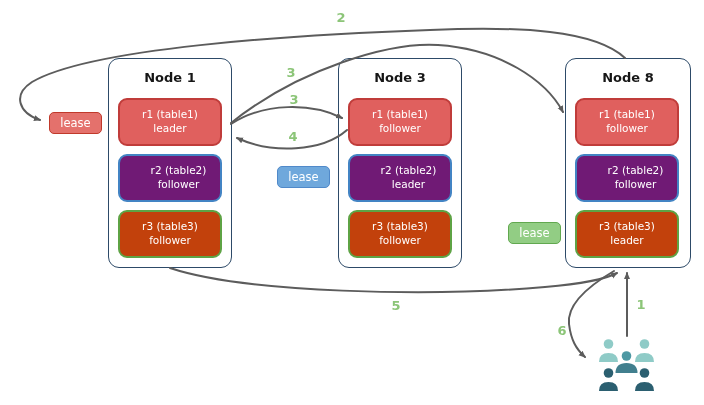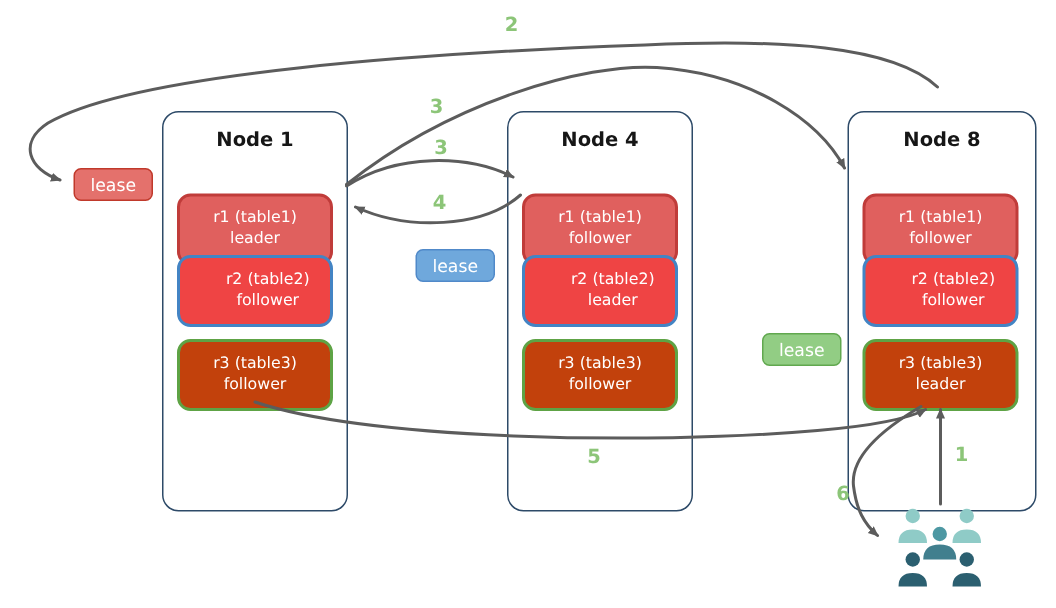--- a/index.html
+++ b/index.html
@@ -3,38 +3,38 @@
 <meta charset="utf-8">
 <style>
   html,body{margin:0;padding:0;background:#ffffff;}
   #canvas{
     position:relative;width:704px;height:405px;overflow:hidden;
     font-family:"DejaVu Sans","Liberation Sans",sans-serif;
     background:#ffffff;
   }
   
   .node{
-    position:absolute;top:74px;width:124px;height:267px;
+    position:absolute;top:58px;width:124px;height:210px;
     background:#ffffff;border:1.5px solid #2d4a68;border-radius:11px;
     box-sizing:border-box;z-index:2;
   }
   .node-title{
     margin-top:11px;text-align:center;font-size:13px;font-weight:bold;color:#161616;
   }
   .replica{
     position:absolute;left:9px;width:104px;height:48px;border-radius:9px;
     border:2px solid;box-sizing:border-box;
     display:flex;flex-direction:column;justify-content:center;align-items:center;
     color:#ffffff;font-size:10.5px;line-height:1.32;text-align:center;
   }
-  .replica.r1{top:39px;margin-top:15px;}
+  .replica.r1{top:39px;}
   .replica.r2{top:95px;}
   .replica.r3{top:151px;}
   .replica.red  {background:#e0605e;border-color:#c03c3a;}
-  .replica.blue {background:#ef4444;border-color:#4384c4;padding-left:17px;}
+  .replica.blue {background:#701a75;border-color:#4384c4;padding-left:17px;}
   .replica.green{background:#c2410c;border-color:#5ea345;}
   
   .lease{
     position:absolute;width:53px;height:22px;border-radius:5px;border:1.5px solid;
     box-sizing:border-box;display:flex;align-items:center;justify-content:center;
     color:#ffffff;font-size:11.5px;z-index:3;
   }
   .lease.red  {left:49px; top:112px;background:#e4716c;border-color:#c0392b;}
   .lease.blue {left:277px;top:166px;background:#6fa8dc;border-color:#5089c9;}
   .lease.green{left:508px;top:222px;background:#92cd84;border-color:#61a84f;}
@@ -61,21 +61,21 @@
       <span>r2 (table2)</span>
       <span>follower</span>
     </div>
     <div class="replica r3 green">
       <span>r3 (table3)</span>
       <span>follower</span>
     </div>
   </div>
 
   <div class="node" style="left:338px">
-    <div class="node-title">Node 4</div>
+    <div class="node-title">Node 3</div>
     <div class="replica r1 red">
       <span>r1 (table1)</span>
       <span>follower</span>
     </div>
     <div class="replica r2 blue">
       <span>r2 (table2)</span>
       <span>leader</span>
     </div>
     <div class="replica r3 green">
       <span>r3 (table3)</span>

